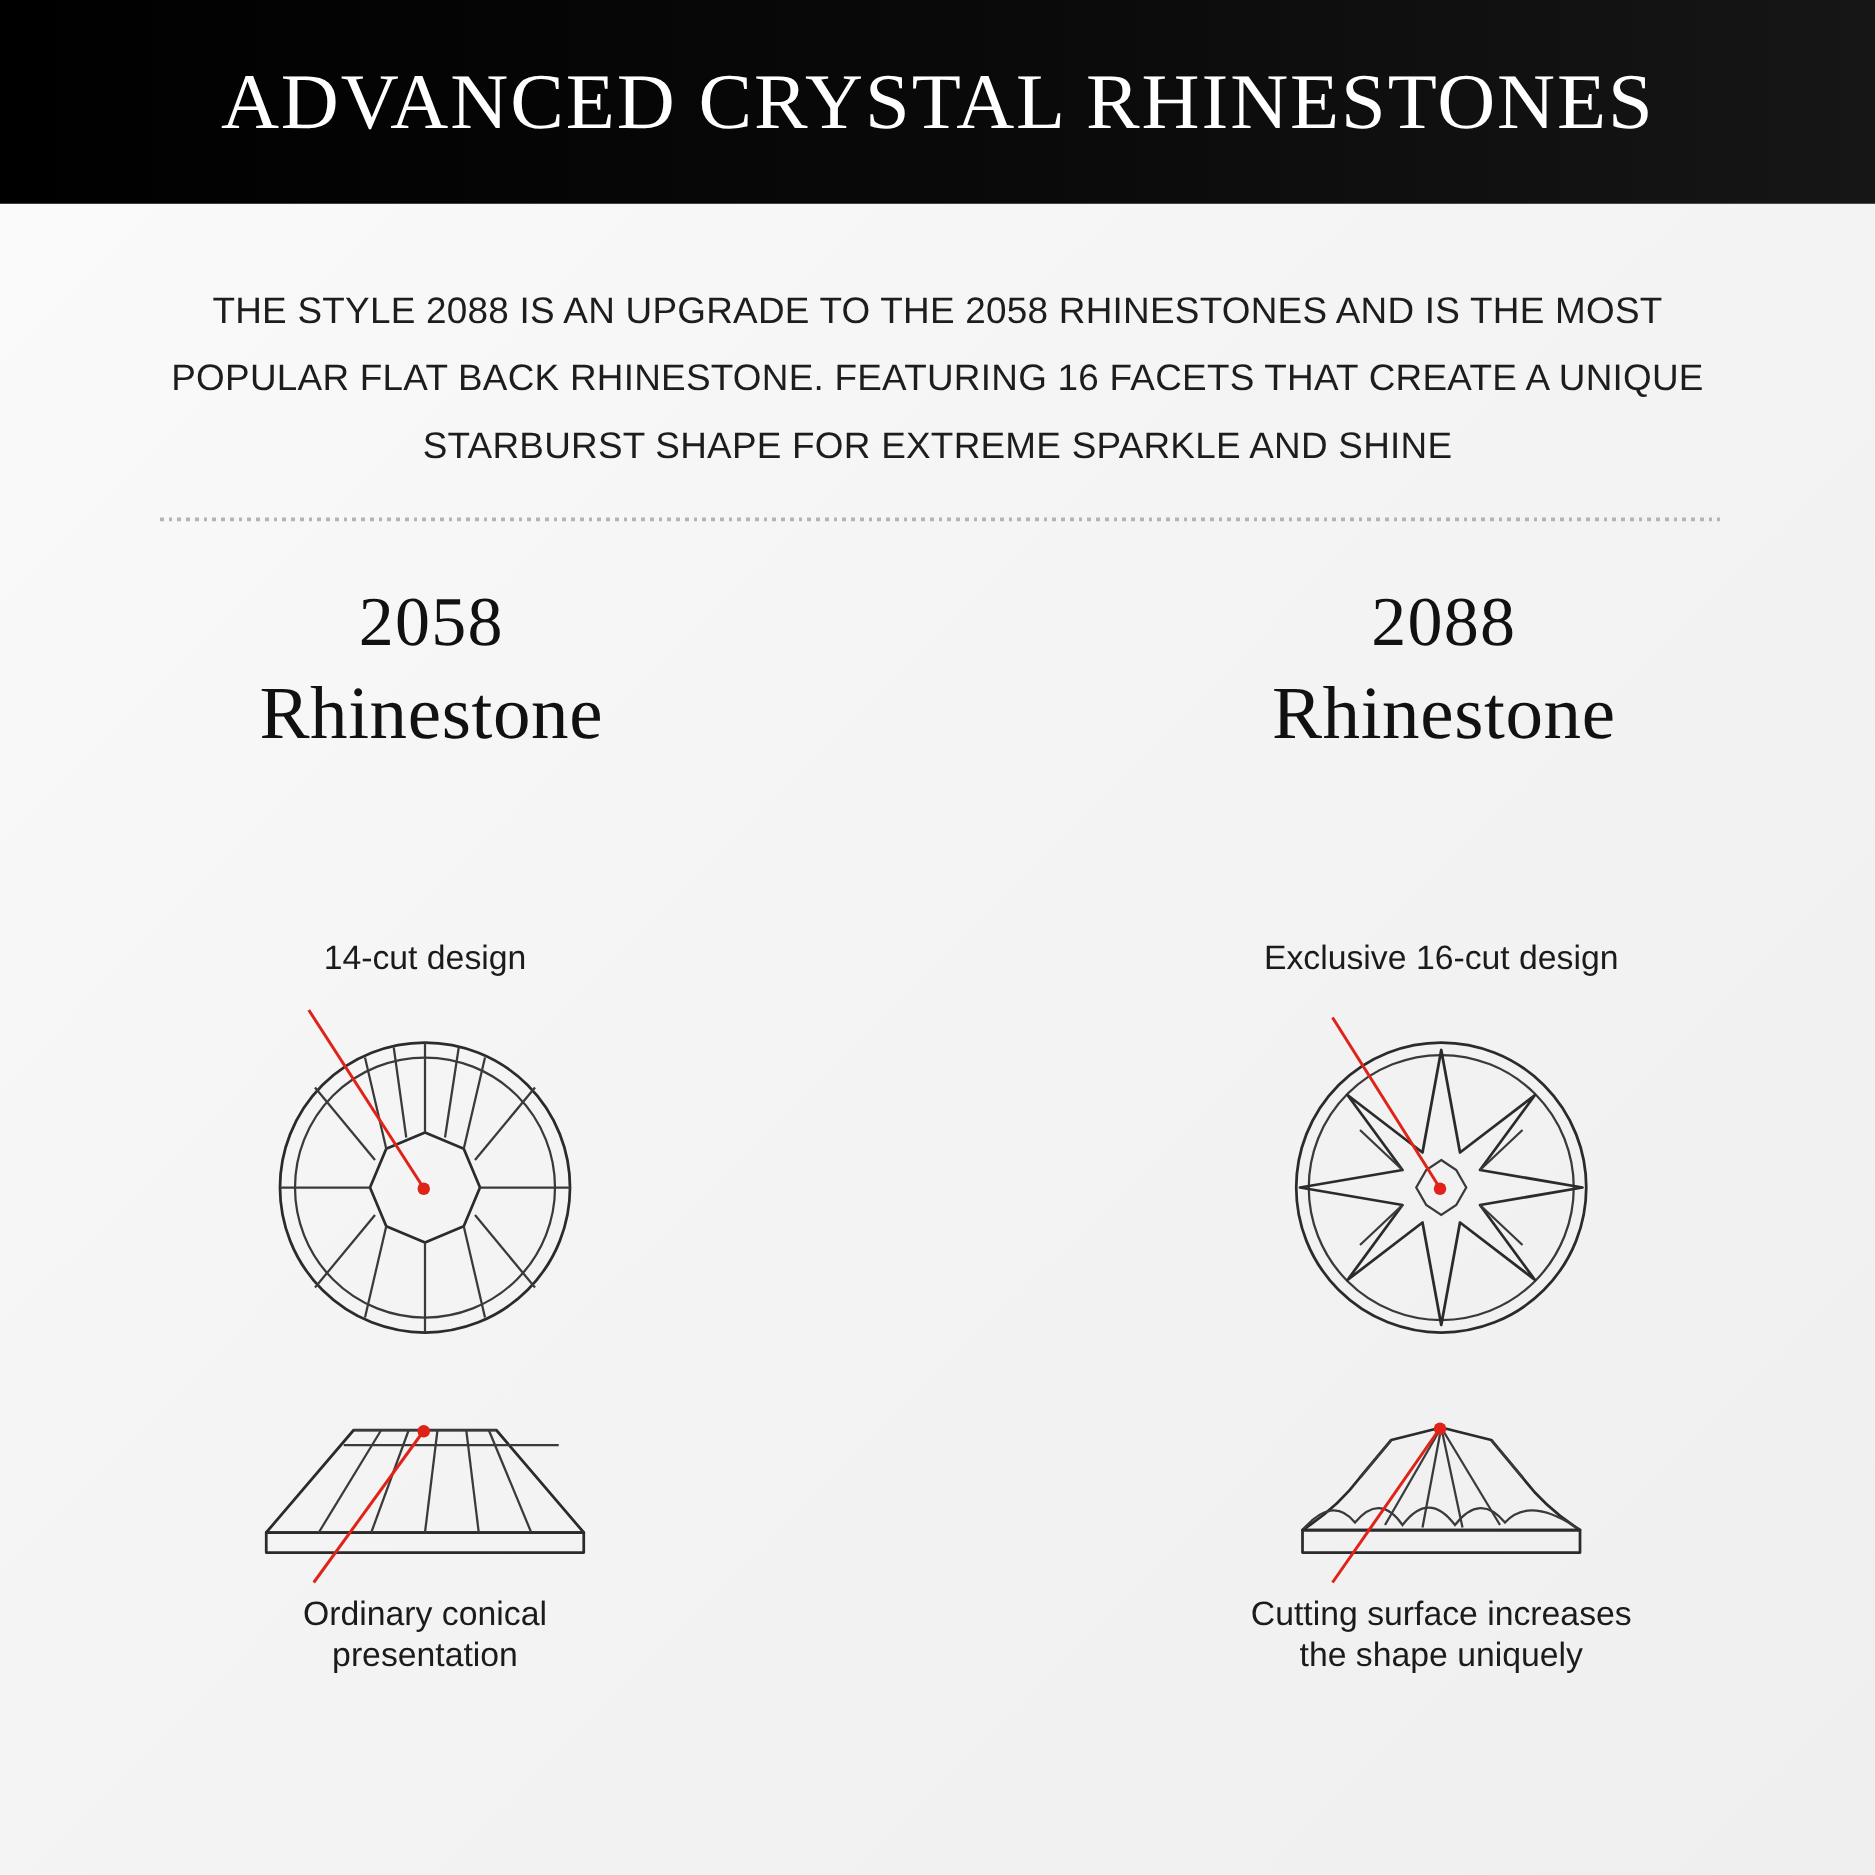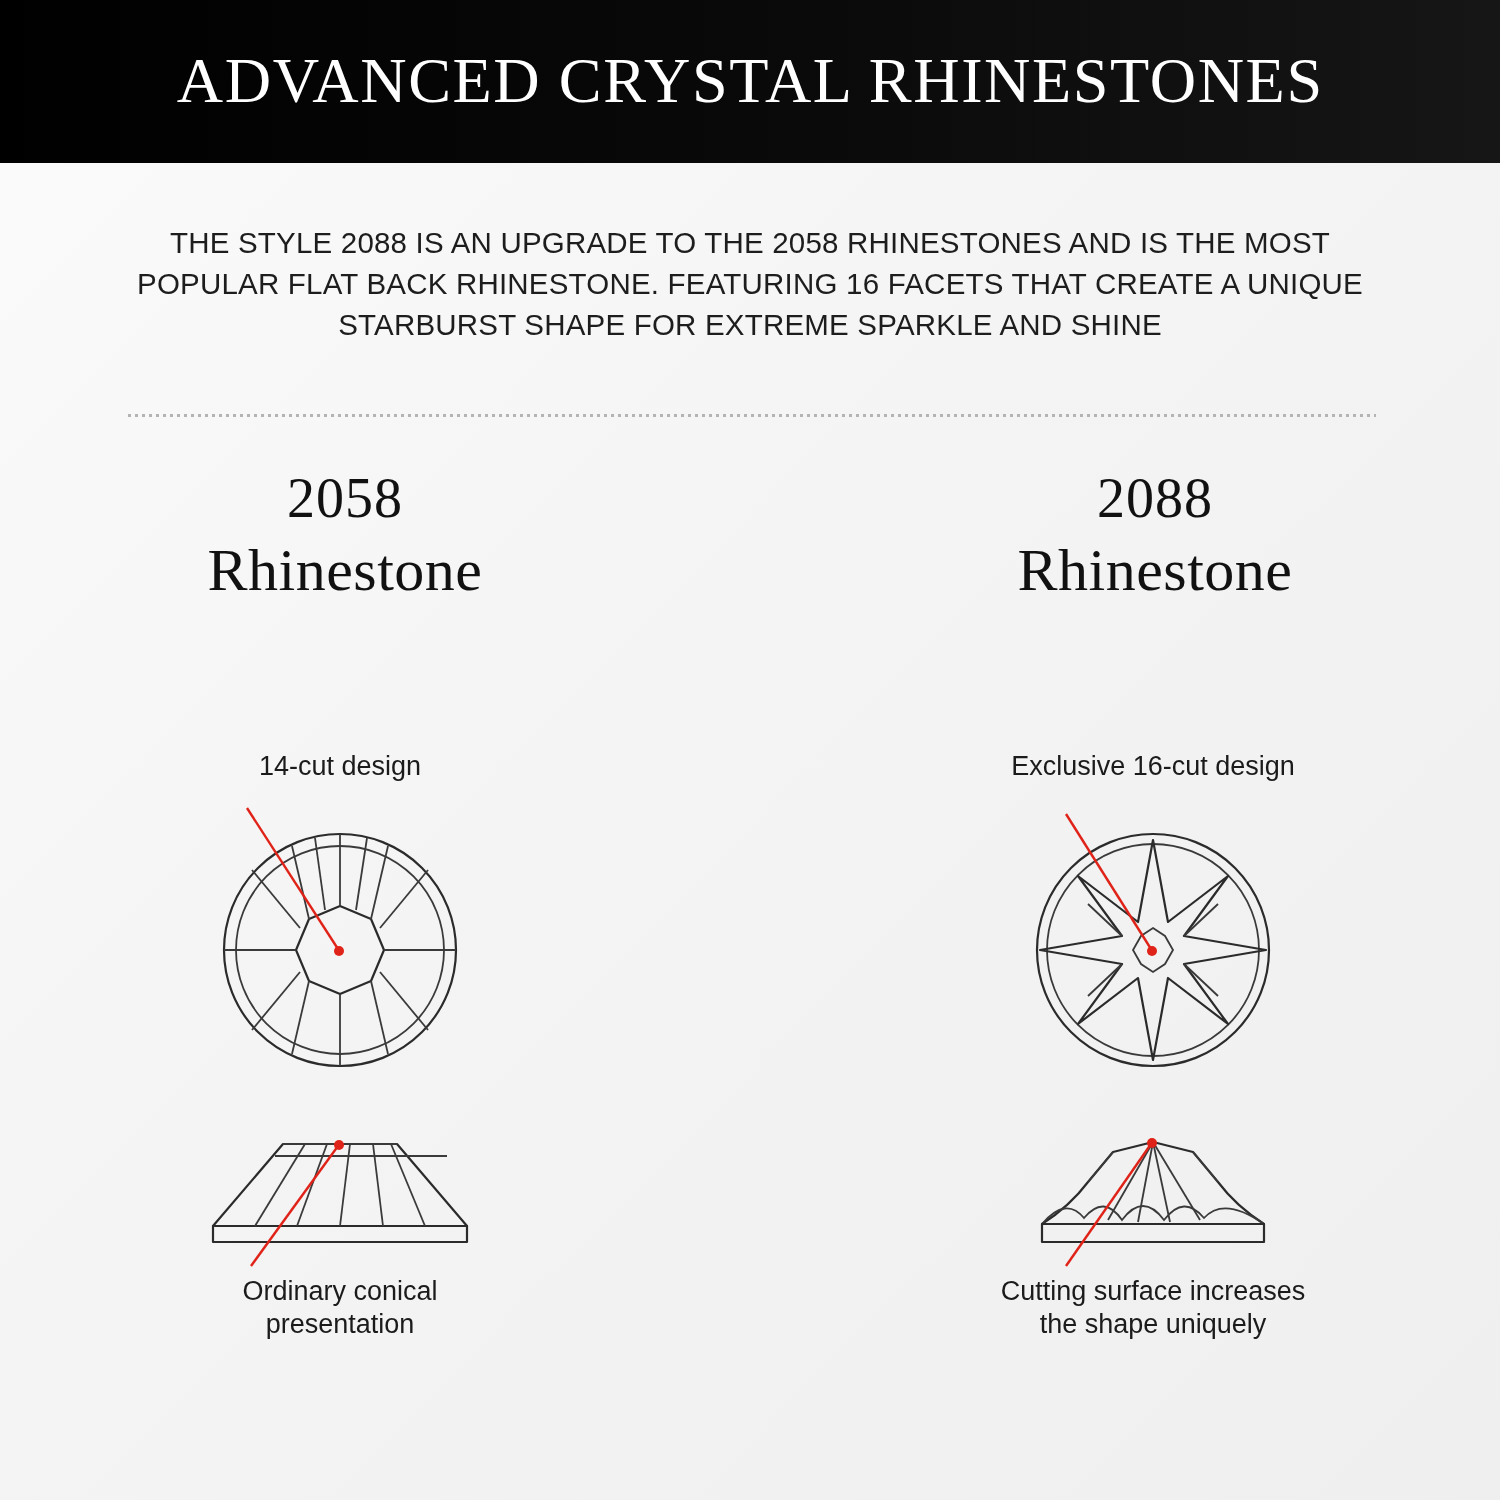--- a/index.html
+++ b/index.html
@@ -45,21 +45,21 @@
   }
   
   .intro {
     position: absolute;
     top: 222px;
     left: 120px;
     width: 1260px;
     text-align: center;
     color: #1d1d1d;
     font-size: 29.5px;
-    line-height: 41px;
+    line-height: 54px;
     letter-spacing: 0.2px;
   }
   
   .divider {
     position: absolute;
     top: 414px;
     left: 128px;
     width: 1248px;
     height: 3px;
     background-image: repeating-linear-gradient(to right, #b4b4b4 0 3px, rgba(0,0,0,0) 3px 7px);

